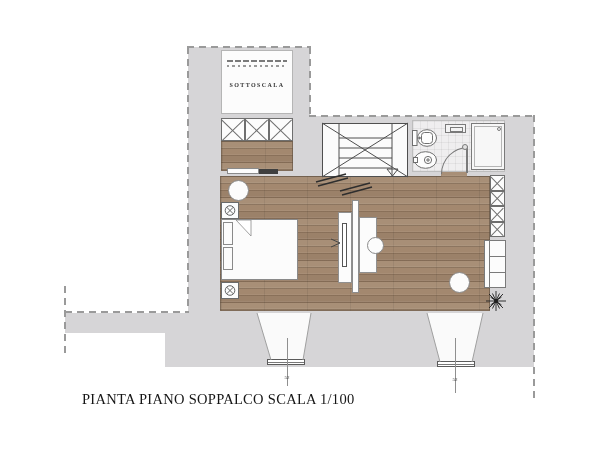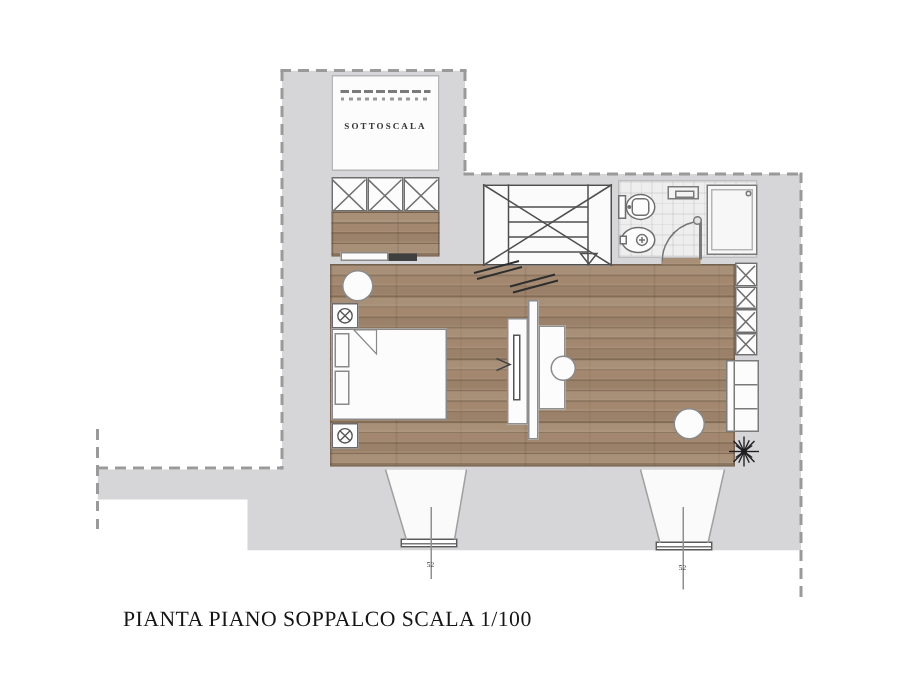--- a/index.html
+++ b/index.html
@@ -215,14 +215,14 @@
     </g>
 
     <g stroke="#a0a0a0" stroke-width="1">
       <line x1="257" y1="313" x2="271" y2="360"></line>
       <line x1="311" y1="313" x2="303" y2="360"></line>
       <line x1="427" y1="313" x2="440" y2="362"></line>
       <line x1="483" y1="313" x2="472" y2="362"></line>
     </g>
   </svg>
 
-  <div class="abs" id="caption" style="left:82px;top:405px">PIANTA PIANO SOPPALCO SCALA 1/100</div>
+  <div class="abs" id="caption" style="left:82px;top:391px">PIANTA PIANO SOPPALCO SCALA 1/100</div>
 </div>
 
 </body></html>

